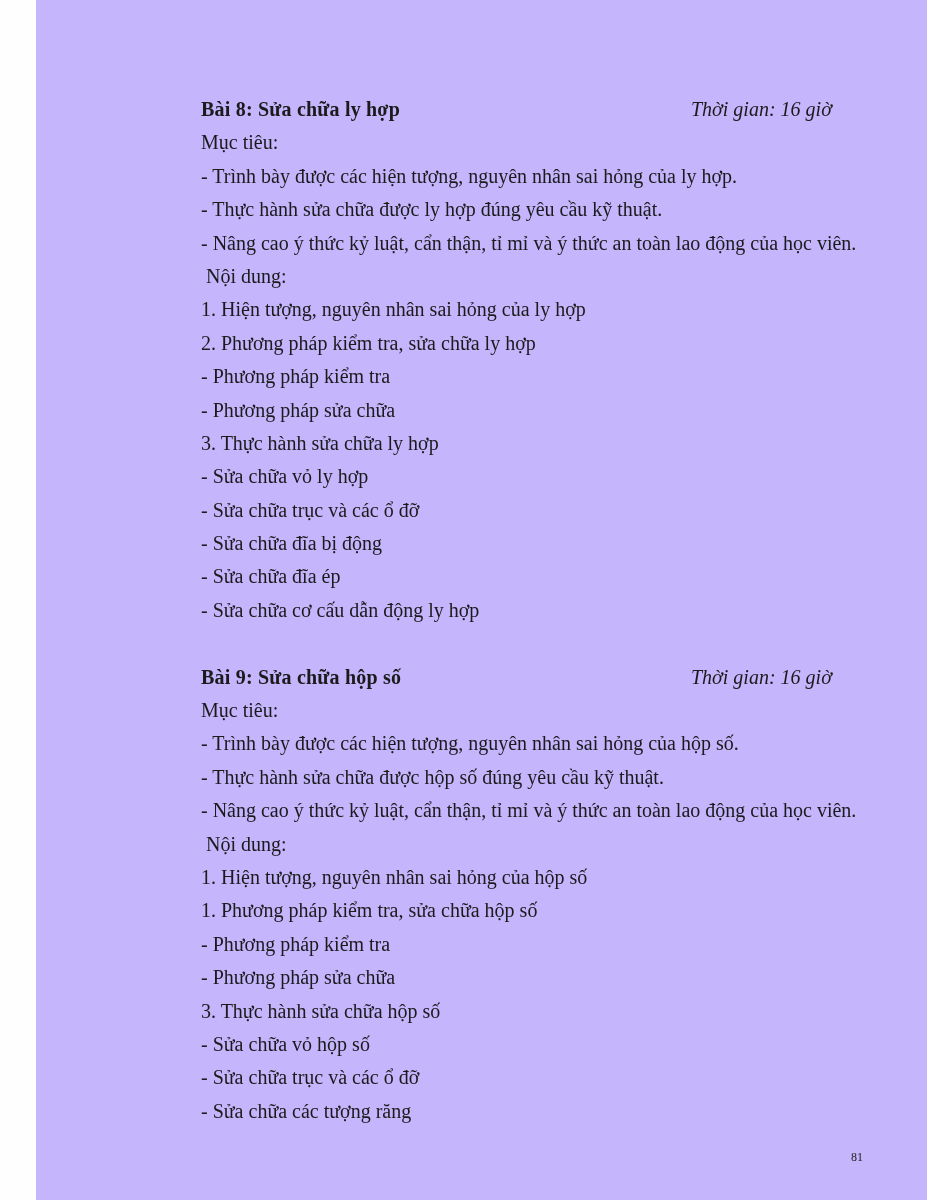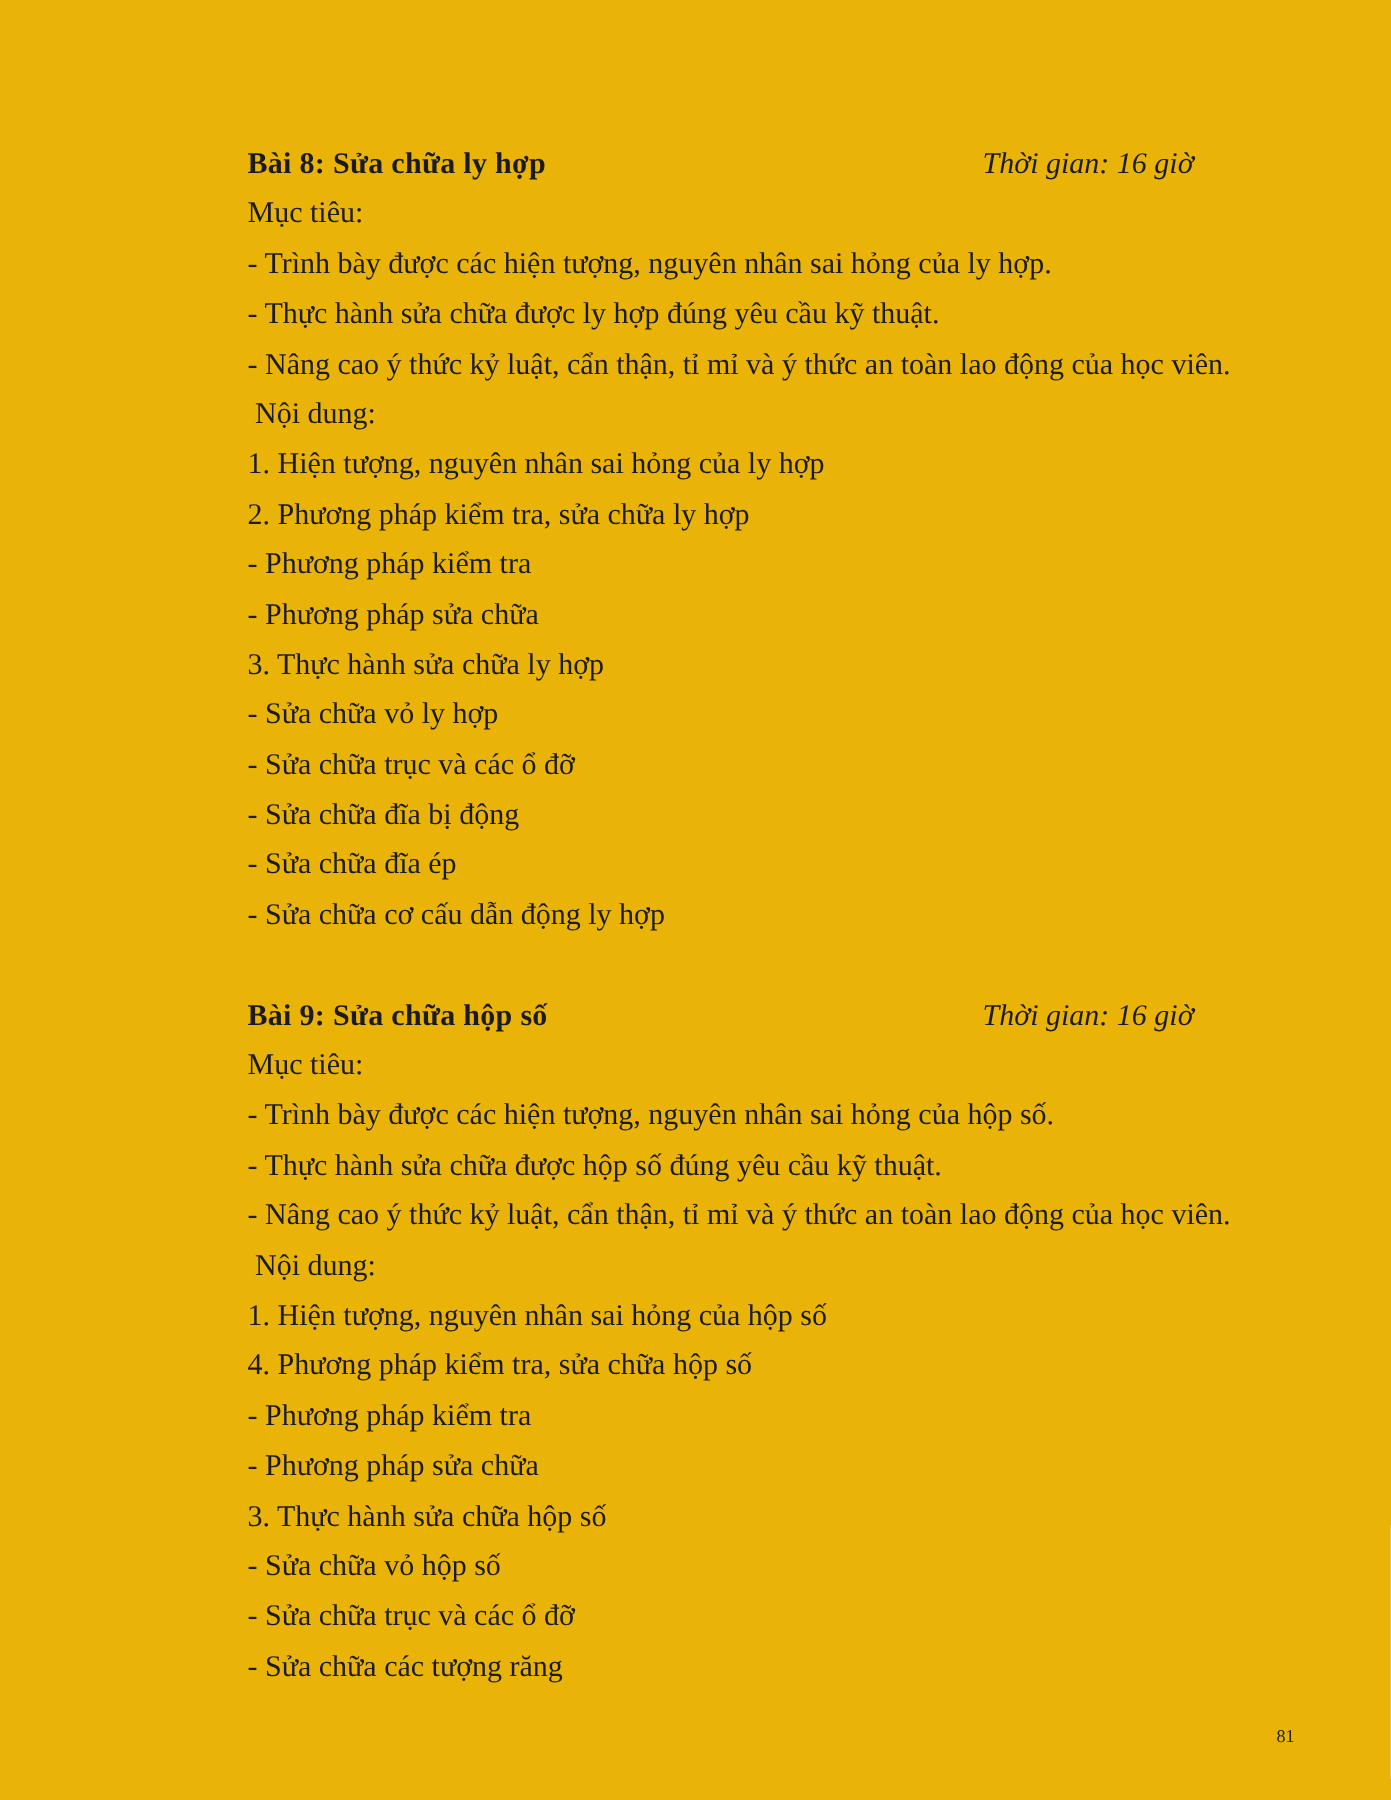--- a/index.html
+++ b/index.html
@@ -11,21 +11,22 @@
     height: 1200px;
     background: #fefefe;
     font-family: "Liberation Serif", serif;
     color: #1b1b1b;
     position: relative;
     overflow: hidden;
   }
   .doc-page {
     position: absolute;
     inset: 0;
-    background: #eab308;
+    background: #c4b5fd;
+    margin-left: 36px;
   }
   .doc-content {
     position: absolute;
     left: 165px;
     top: 93px;
     width: 718px;
     font-size: 20px;
   }
   .heading-row {
     position: relative;
@@ -99,21 +100,21 @@
         <span class="lesson-title">Bài 9: Sửa chữa hộp số</span>
         <span class="lesson-time">Thời gian: 16 giờ</span>
       </div>
       <div>
           <p class="line italic">Mục tiêu:</p>
           <p class="line">- Trình bày được các hiện tượng, nguyên nhân sai hỏng của hộp số.</p>
           <p class="line">- Thực hành sửa chữa được hộp số đúng yêu cầu kỹ thuật.</p>
           <p class="line">- Nâng cao ý thức kỷ luật, cẩn thận, tỉ mỉ và ý thức an toàn lao động của học viên.</p>
           <p class="line italic indent">Nội dung:</p>
           <p class="line">1. Hiện tượng, nguyên nhân sai hỏng của hộp số</p>
-          <p class="line">4. Phương pháp kiểm tra, sửa chữa hộp số</p>
+          <p class="line">1. Phương pháp kiểm tra, sửa chữa hộp số</p>
           <p class="line">- Phương pháp kiểm tra</p>
           <p class="line">- Phương pháp sửa chữa</p>
           <p class="line">3. Thực hành sửa chữa hộp số</p>
           <p class="line">- Sửa chữa vỏ hộp số</p>
           <p class="line">- Sửa chữa trục và các ổ đỡ</p>
           <p class="line">- Sửa chữa các tượng răng</p>
         </div>
     </section>
 
   </div>

